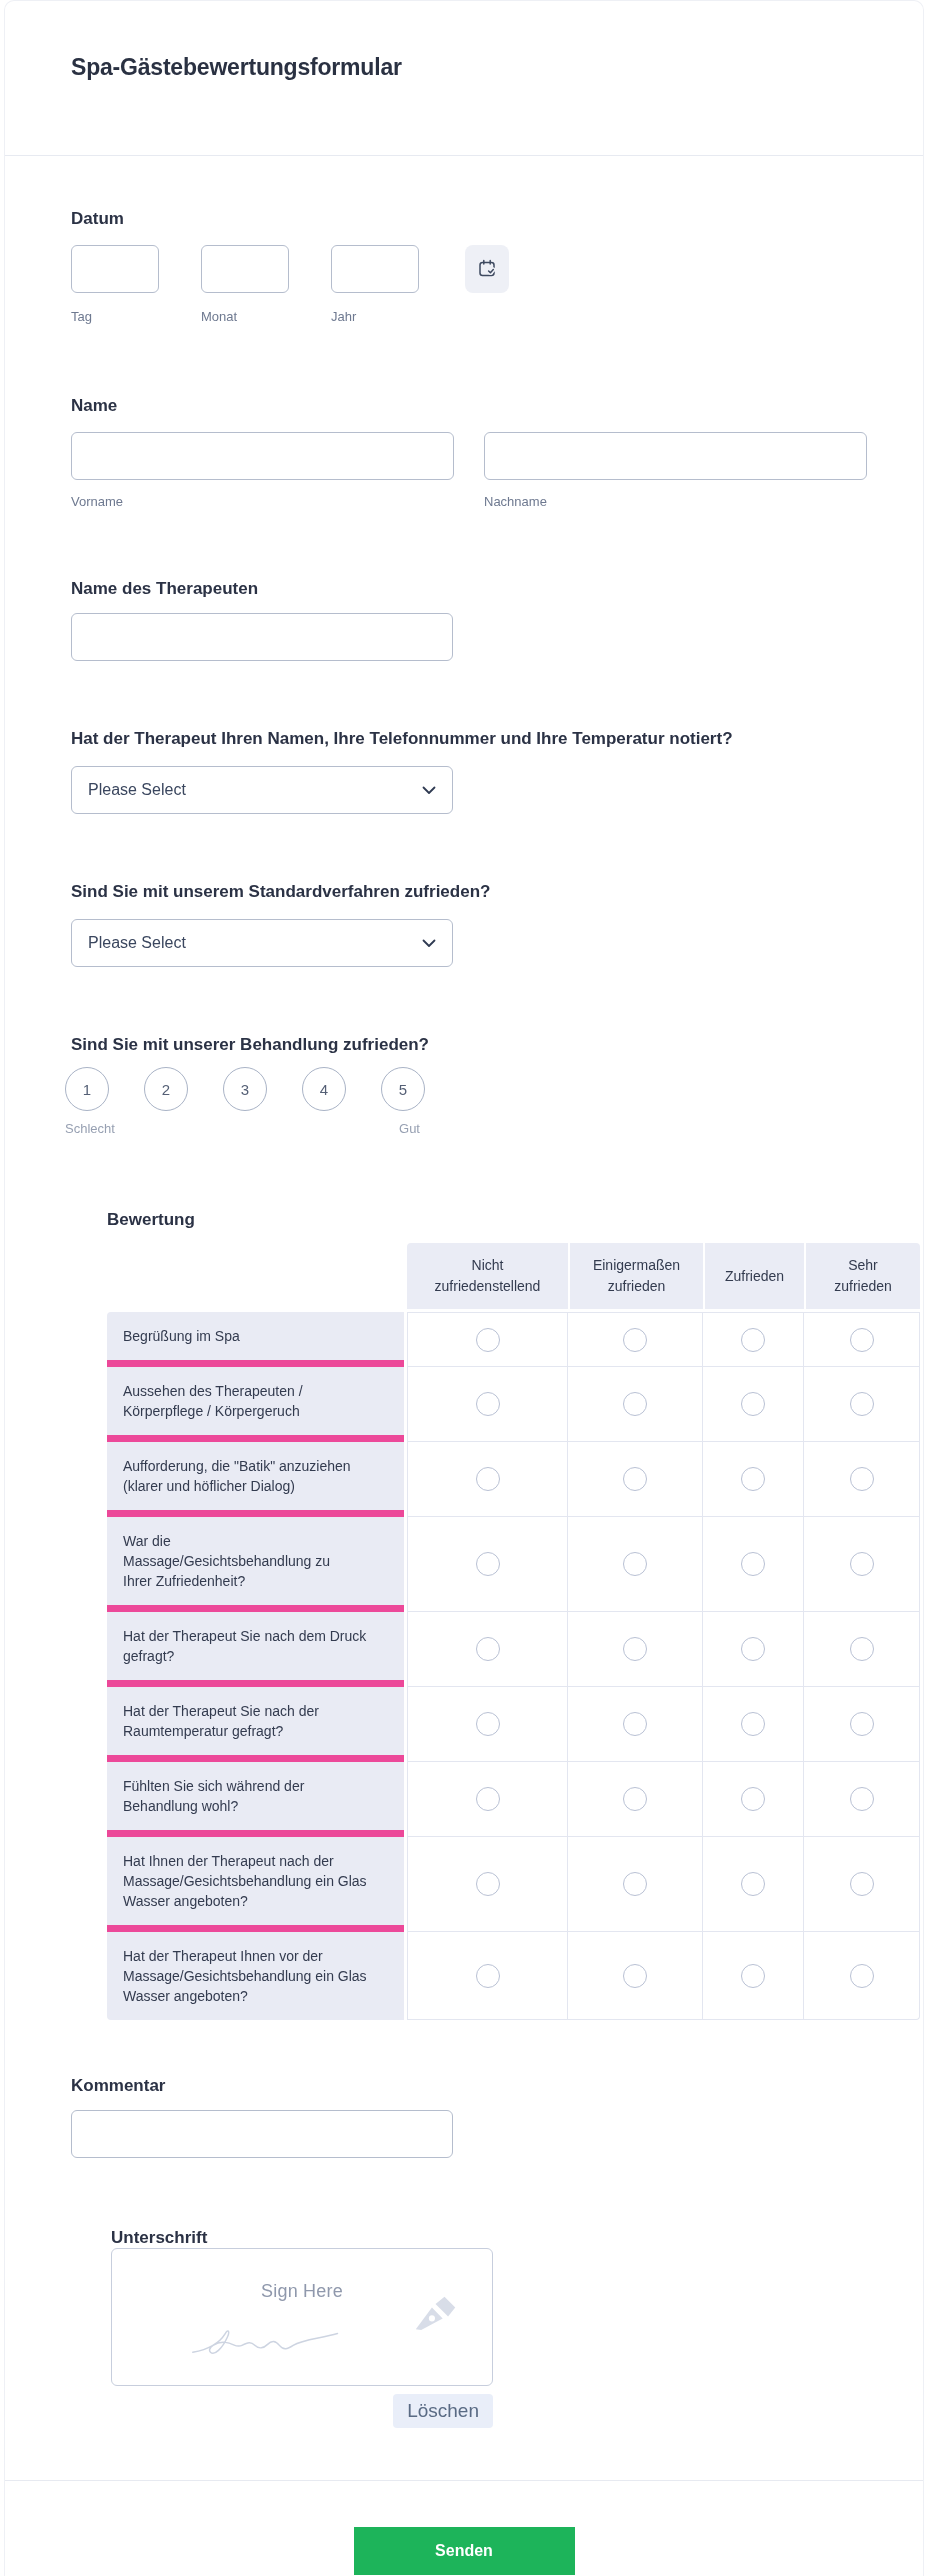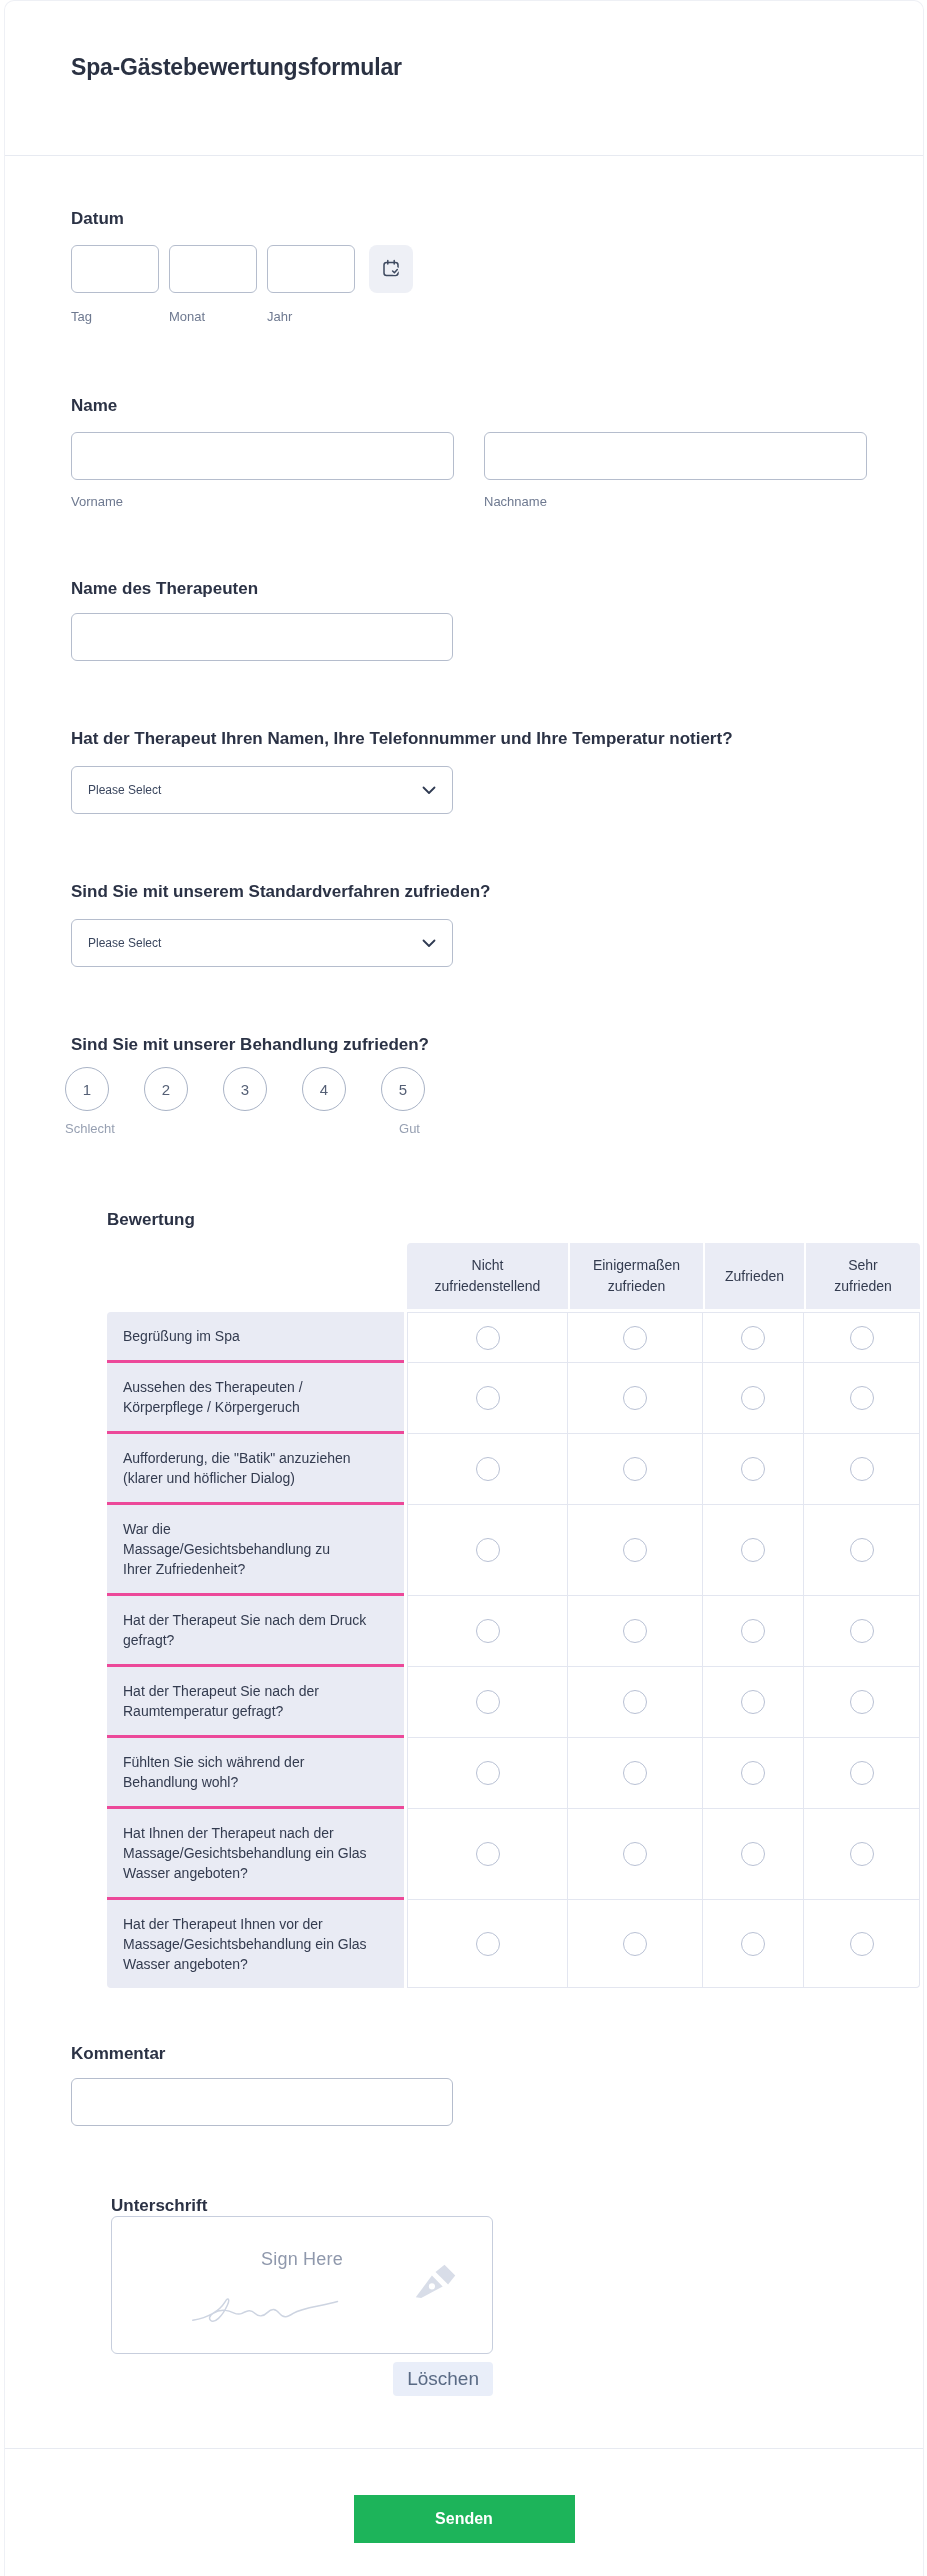--- a/index.html
+++ b/index.html
@@ -49,21 +49,21 @@
     font-family: inherit;
     font-size: 16px;
     color: #3a465e;
     padding: 0 12px;
     width: 100%;
     outline: none;
   }
 
   
   .sec-date { margin-top: 53px; }
-  .date-row { display: flex; align-items: flex-start; margin-top: 16px; }
+  .date-row { display: flex; align-items: flex-start; margin-top: 16px; gap: 32px; }
   .date-field { width: 88px; margin-right: 10px; display: flex; flex-direction: column; }
   .date-field .sublabel { margin-top: 16px; }
   .cal-btn {
     width: 44px; height: 48px;
     border: none; border-radius: 8px;
     background: #eef0f6;
     display: flex; align-items: center; justify-content: center;
     cursor: pointer; margin-left: 4px;
   }
 
@@ -84,21 +84,21 @@
   .select-box {
     margin-top: 17px;
     width: 382px; height: 48px;
     border: 1px solid #b5bdcd;
     border-radius: 6px;
     background: #fff;
     display: flex; align-items: center; justify-content: space-between;
     padding: 0 16px;
     cursor: pointer;
   }
-  .select-box .select-value { font-size: 12px; color: #3a465e; }
+  .select-box .select-value { font-size: 16px; color: #3a465e; }
 
   
   .sec-scale { margin-top: 68px; }
   .scale-row { display: flex; gap: 35px; margin-top: 12px; margin-left: -6px; }
   .scale-opt {
     width: 44px; height: 44px;
     border: 1px solid #a9b3c6; border-radius: 50%;
     background: #fff;
     display: flex; align-items: center; justify-content: center;
     font-size: 15px; color: #545f75;
@@ -135,21 +135,21 @@
   .m-head.h1 span { max-width: 130px; }
   .m-head.h2 span { max-width: 112px; }
   .m-head.h4 span { max-width: 72px; }
   .m-label {
     background: #e9ebf4;
     display: flex; align-items: center;
     font-size: 14px; color: #333b4f;
     line-height: 20px;
     padding: 14px 24px 14px 16px;
     margin-right: 3px;
-    border-bottom: 3px solid #ec4899;
+    border-bottom: 7px solid #ec4899;
   }
   .m-label.r1 { border-top-left-radius: 4px; }
   .m-label.r9 { border-bottom: none; border-bottom-left-radius: 4px; }
   .m-label.r4 span { display: inline-block; max-width: 208px; }
   .m-cell {
     background: #fff;
     display: flex; align-items: center; justify-content: center;
     border-right: 1px solid #e3e6f0;
     border-bottom: 1px solid #e3e6f0;
   }

